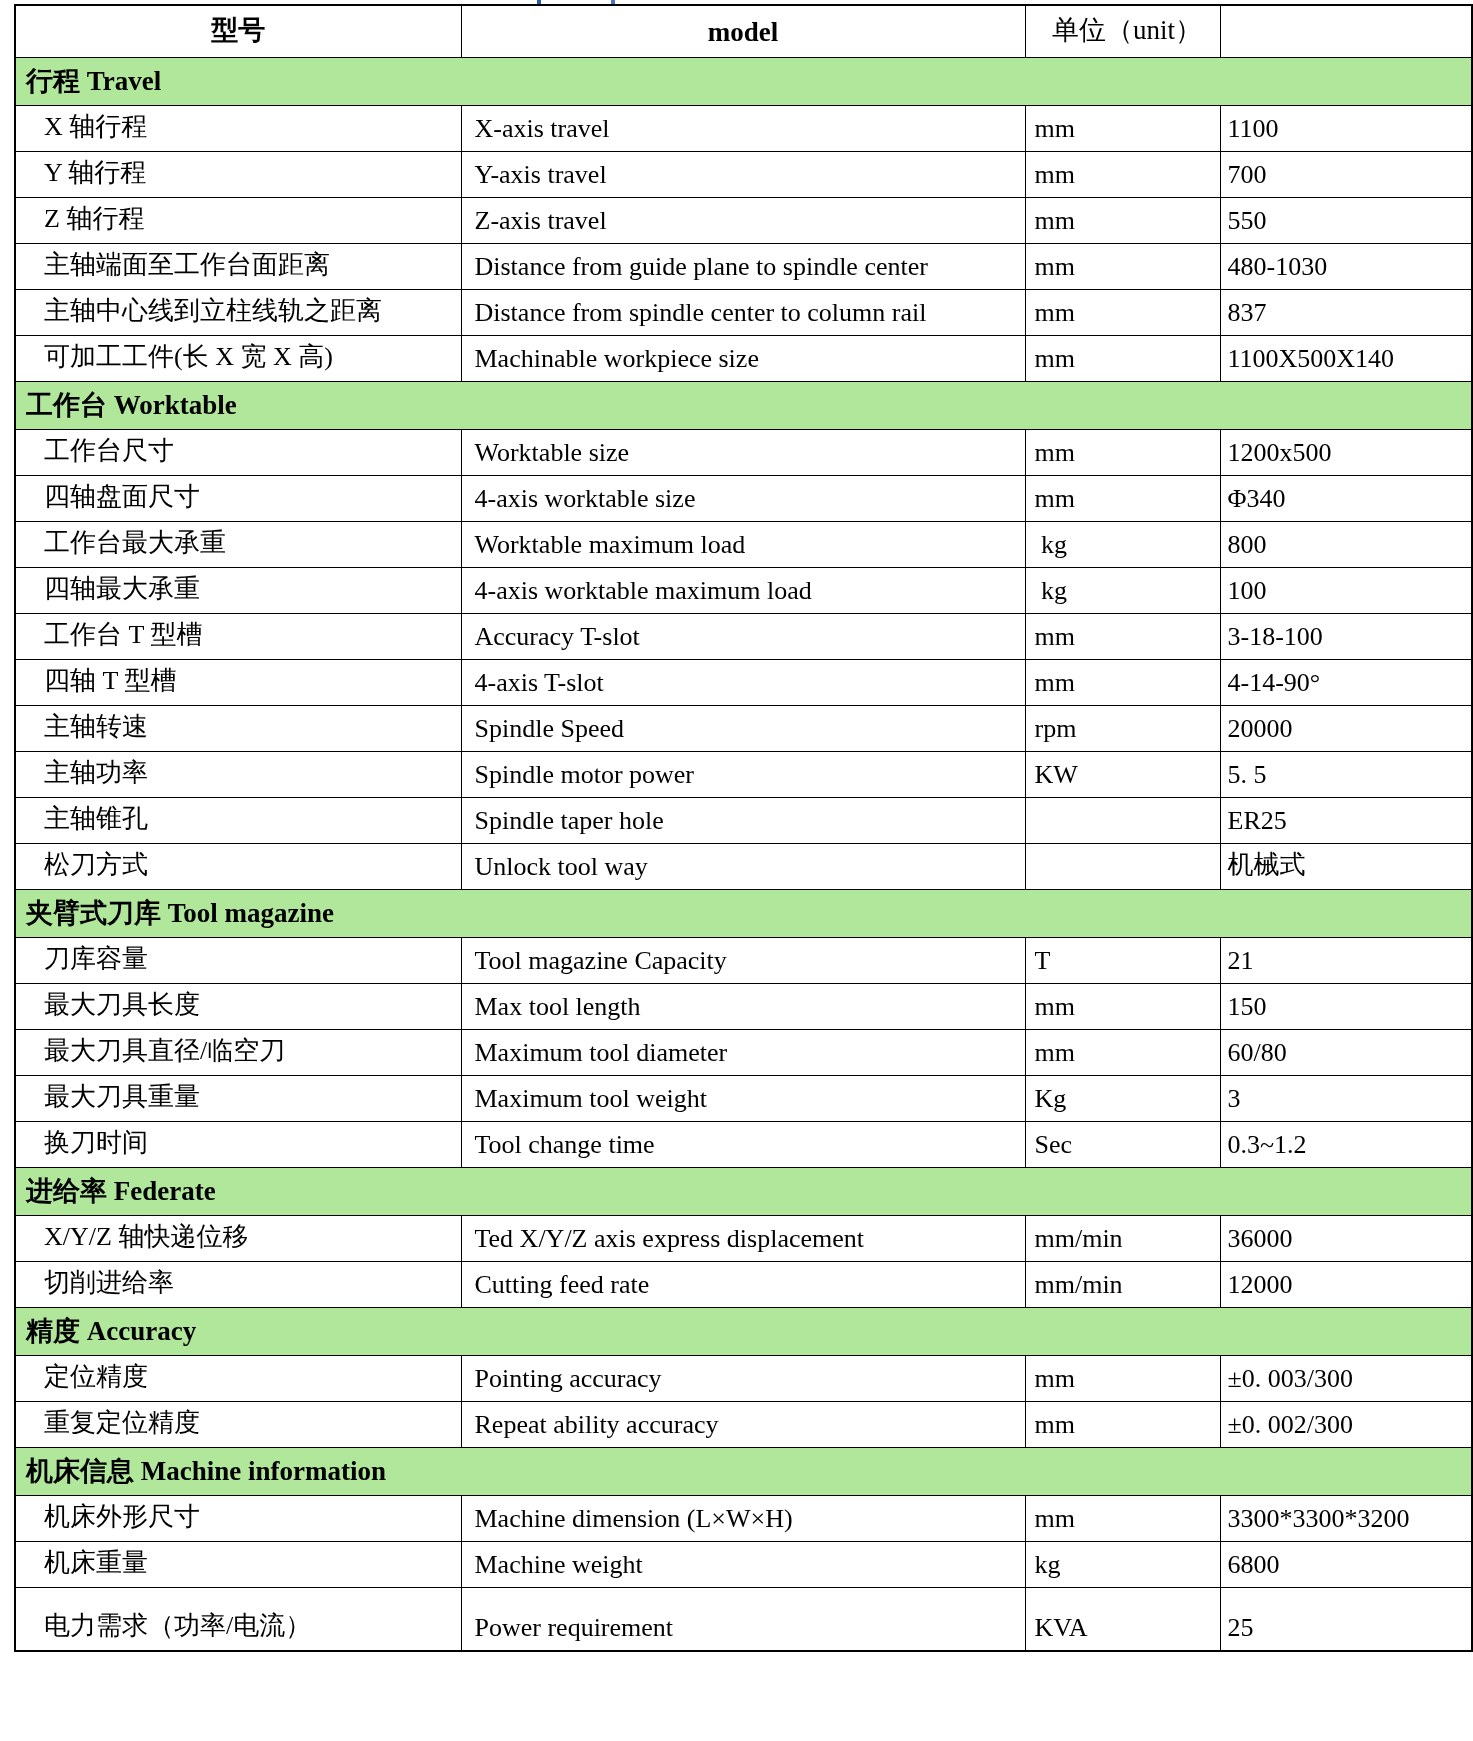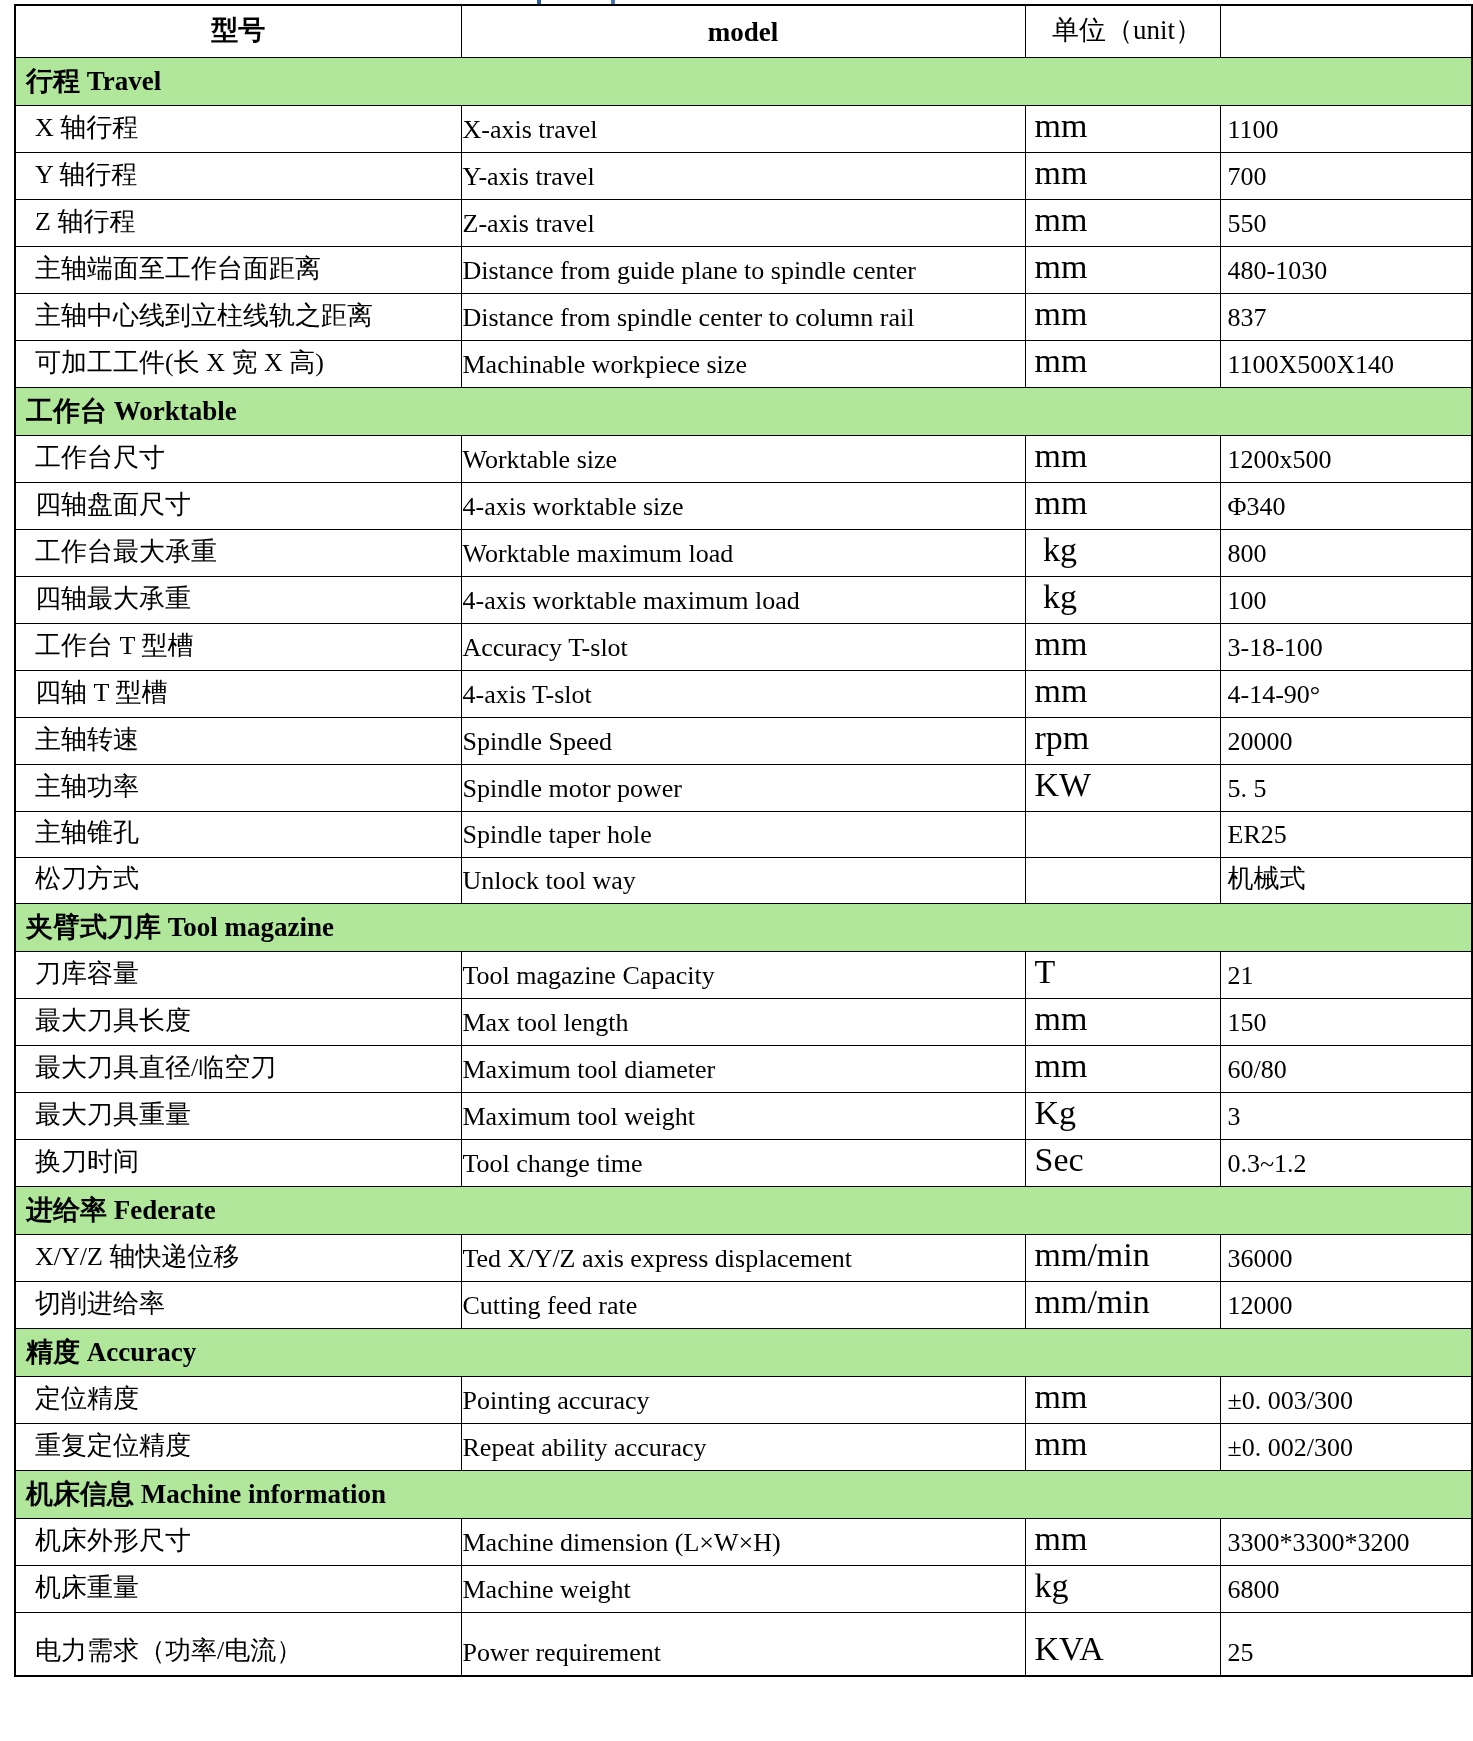--- a/index.html
+++ b/index.html
@@ -58,23 +58,23 @@
   td.section-cell {
     background: #b1e79b;
     font-weight: bold;
     font-size: 27px;
     padding-left: 10px;
     padding-bottom: 6px;
   }
 
   tr.data-row { height: 46px; }
   tr.data-row:last-child { height: 64px; } 
-  td.cell-cn    { font-size: 26px; padding-left: 19px; padding-bottom: 7px; white-space: pre; }
-  td.cell-en    { font-size: 26px; padding-left: 1px;  padding-bottom: 7px; white-space: pre; }
-  td.cell-unit  { font-size: 34px; padding-left: 9px;  padding-bottom: 7px; white-space: pre; }
+  td.cell-cn    { font-size: 26px; padding-left: 28px; padding-bottom: 7px; white-space: pre; }
+  td.cell-en    { font-size: 26px; padding-left: 13px;  padding-bottom: 7px; white-space: pre; }
+  td.cell-unit  { font-size: 26px; padding-left: 9px;  padding-bottom: 7px; white-space: pre; }
   td.cell-value { font-size: 26px; padding-left: 7px; padding-bottom: 7px; white-space: pre; }
 </style>
 </head>
 <body>
 
 <div class="sheet">
   <div class="frag frag-a"></div>
   <div class="frag frag-b"></div>
 
   <table class="spec">

